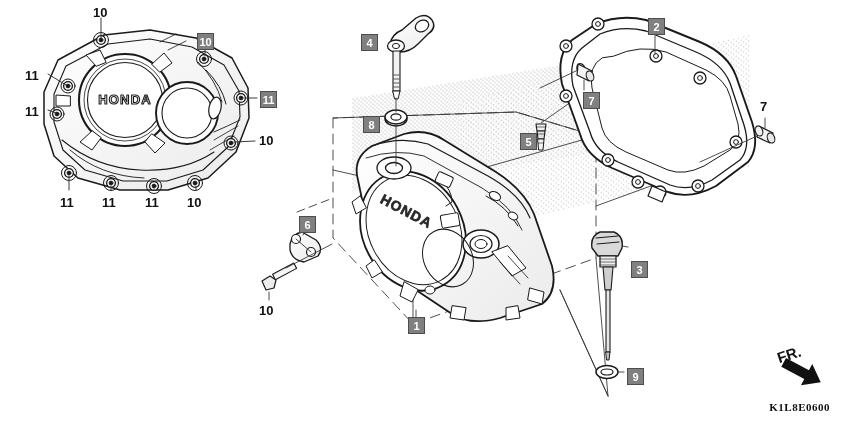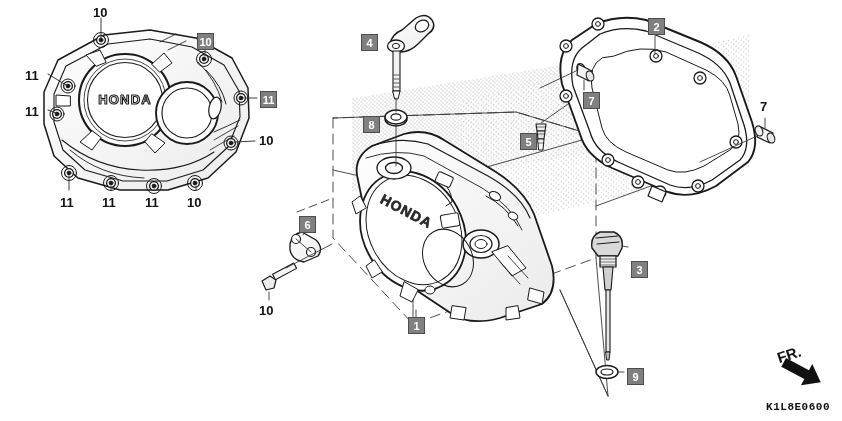--- a/index.html
+++ b/index.html
@@ -33,21 +33,21 @@
     line-height:13px;
     white-space:nowrap;
   }
   
   #code{
     position:absolute;
     right:12px;bottom:8px;
     font-size:11px;
     font-weight:700;
     color:#111;
-    font-family:Liberation Mono, monospace;
+    font-family:Liberation Serif, serif;
     letter-spacing:.5px;
   }
   #frlabel{
     position:absolute;
     left:775px; top:350px;
     font-size:15px;font-weight:700;color:#111;
     font-family:"Liberation Sans", sans-serif;
     transform:rotate(-18deg);
     transform-origin:0 0;
   }

